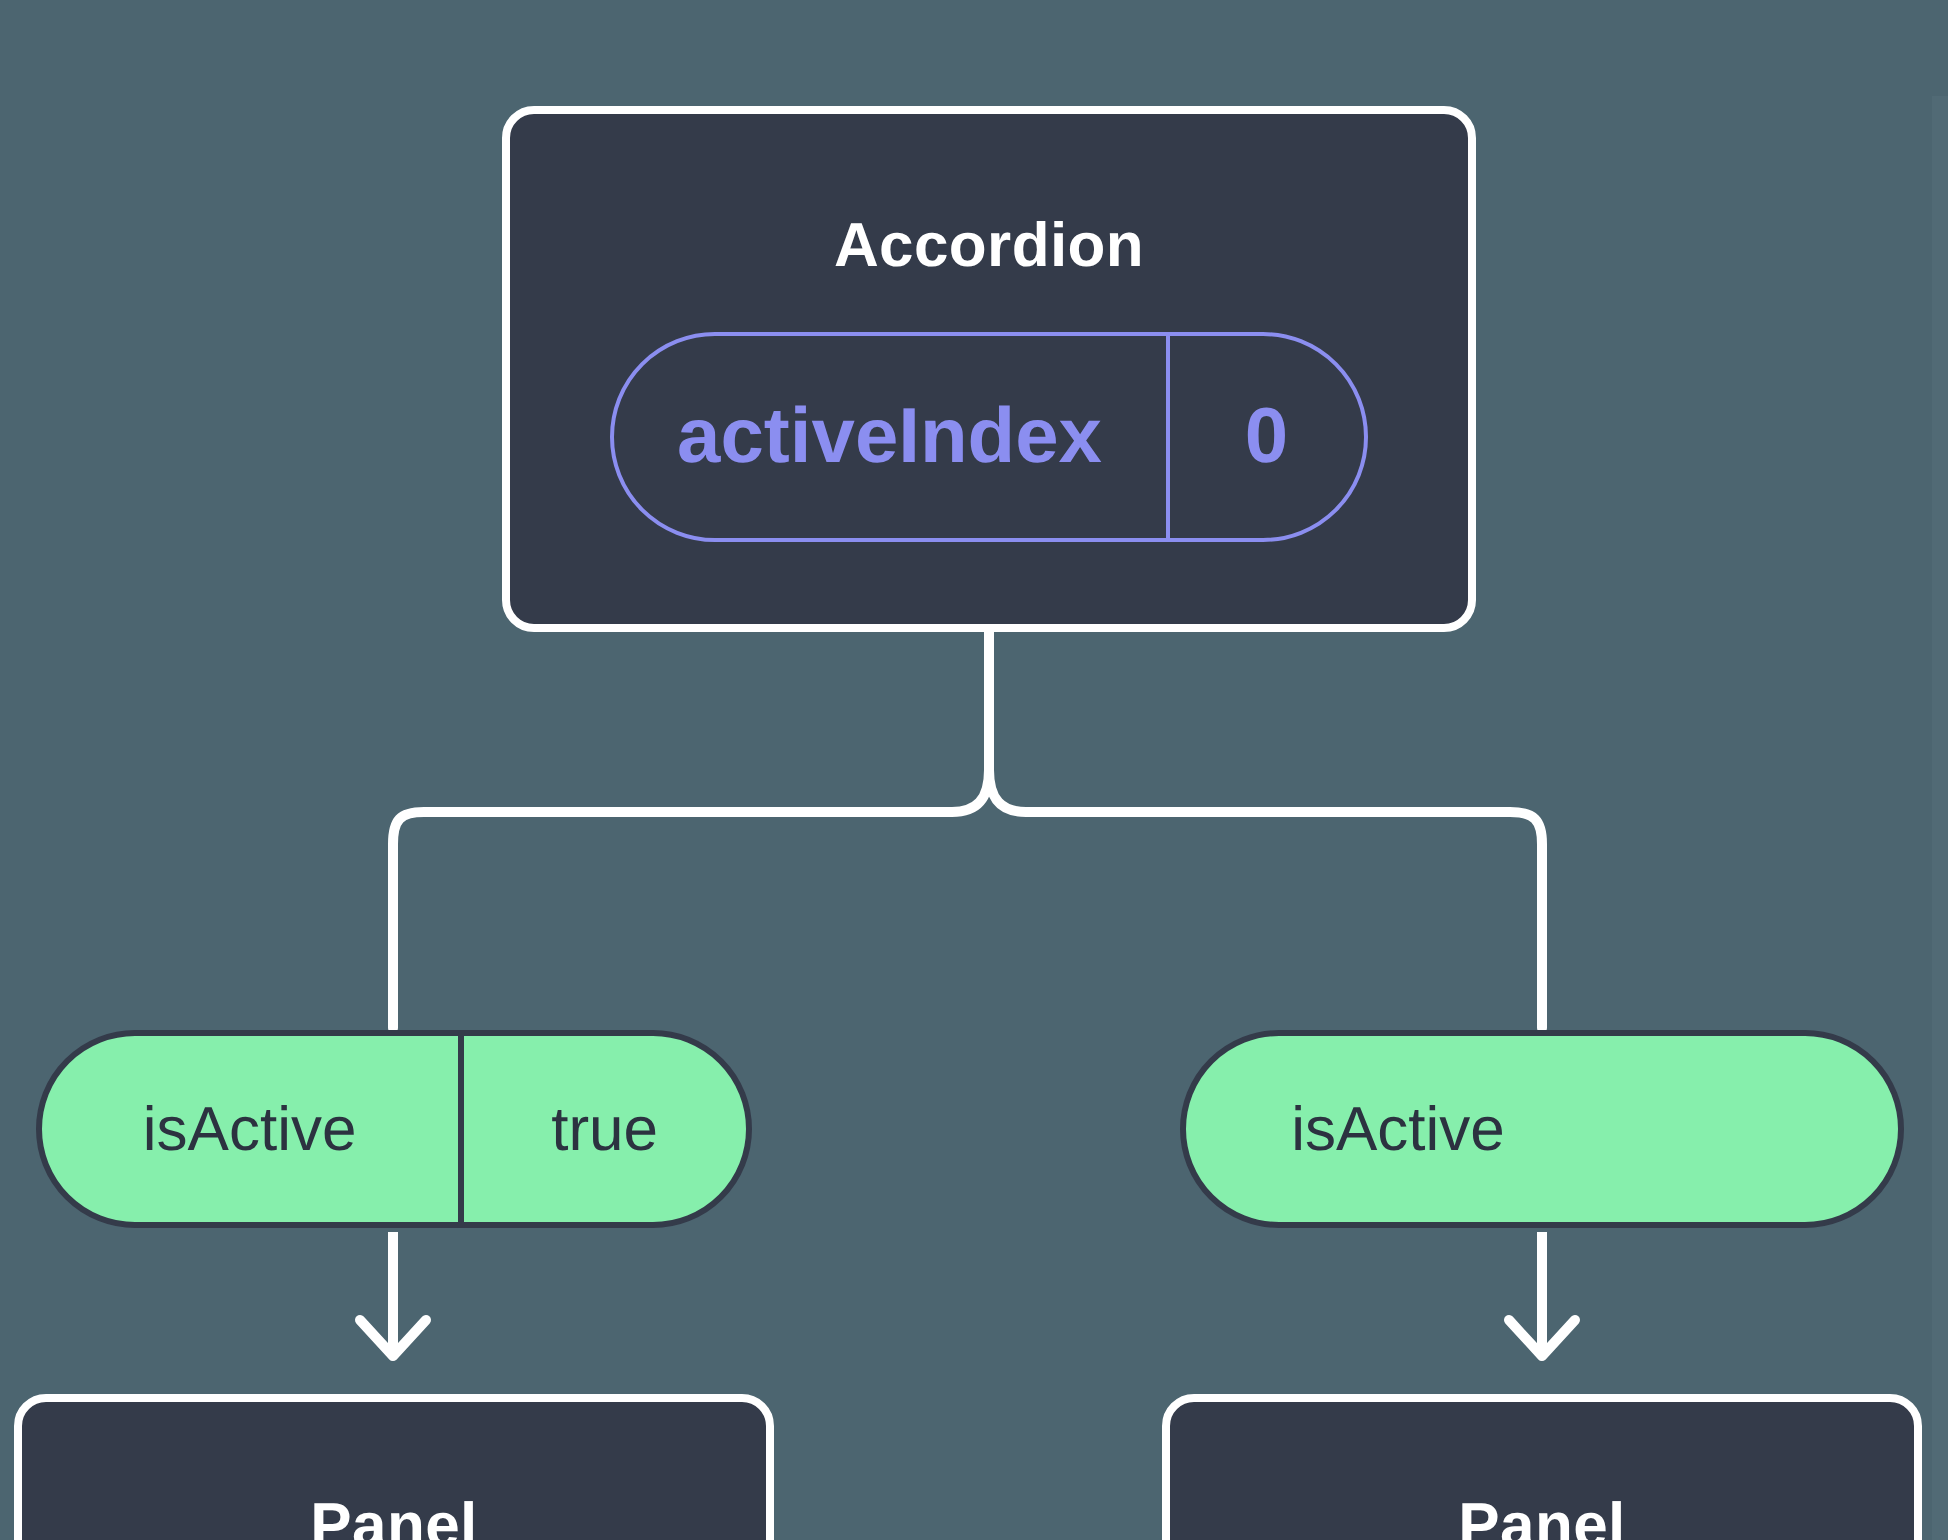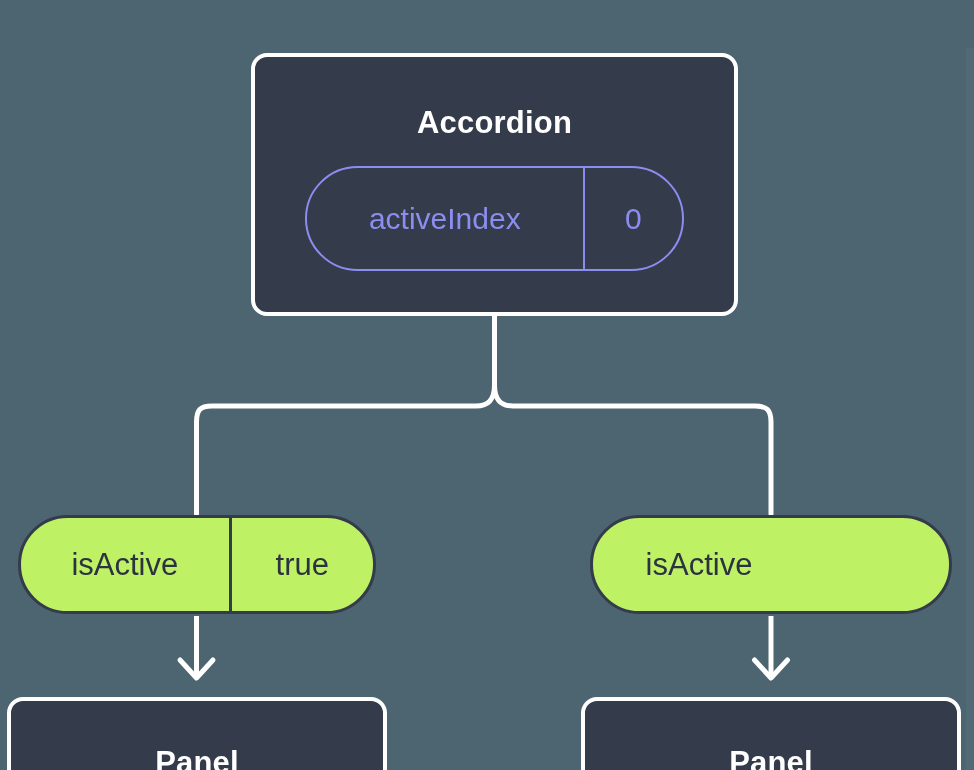--- a/index.html
+++ b/index.html
@@ -111,30 +111,30 @@
   }
 
   
   .pill.outlined {
     border: 2px solid #8b8ef0;
     background: transparent;
   }
   .pill.outlined .pill-key,
   .pill.outlined .pill-val {
     color: #8b8ef0;
-    font-size: 30px;
-    font-weight: 400;
+    font-size: 39px;
+    font-weight: 700;
   }
   .pill.outlined .pill-val {
     border-left: 2px solid #8b8ef0;
   }
 
   
   .pill.filled {
-    background: #bef264;
+    background: #86efac;
     border: 3px solid #343b4a;
   }
   .pill.filled .pill-key,
   .pill.filled .pill-val {
     color: #2c3240;
     font-size: 31px;
     font-weight: 400;
   }
   .pill.filled .pill-val {
     border-left: 3px solid #343b4a;

